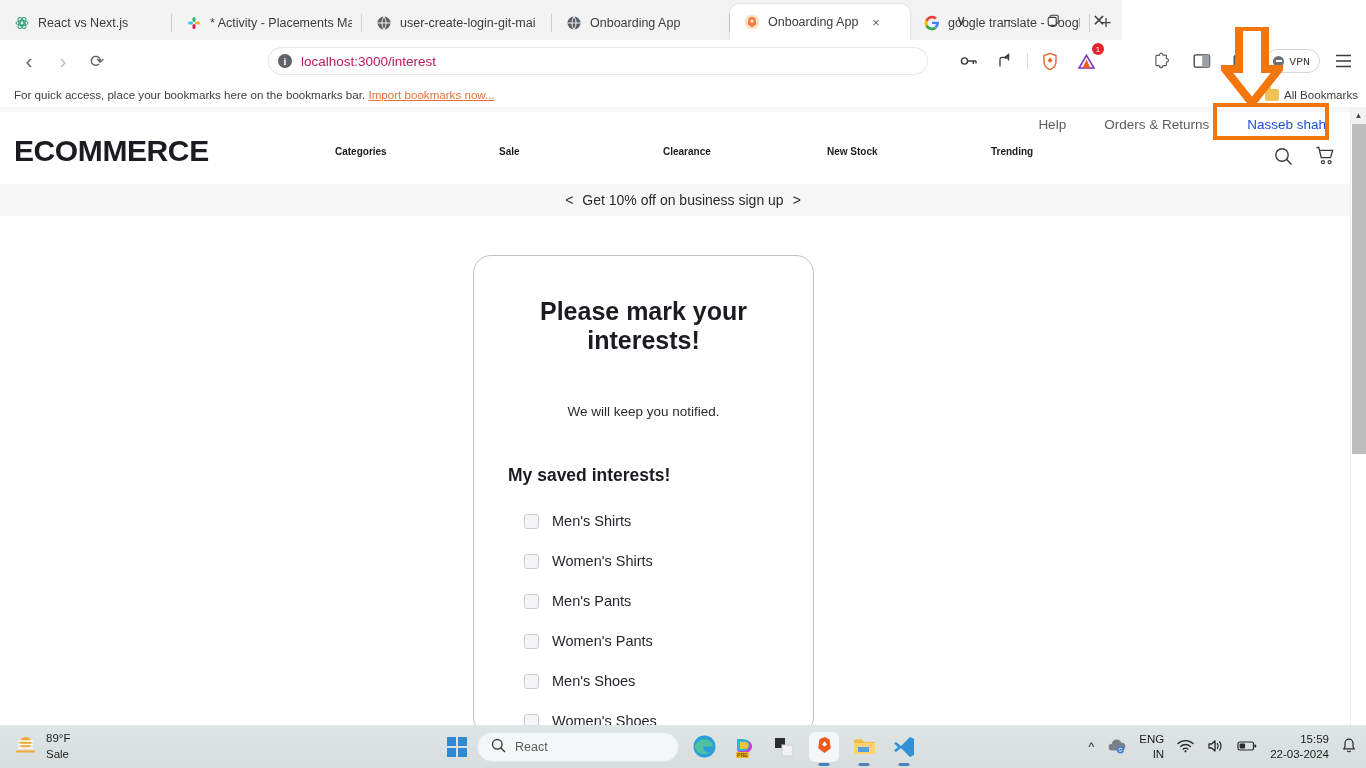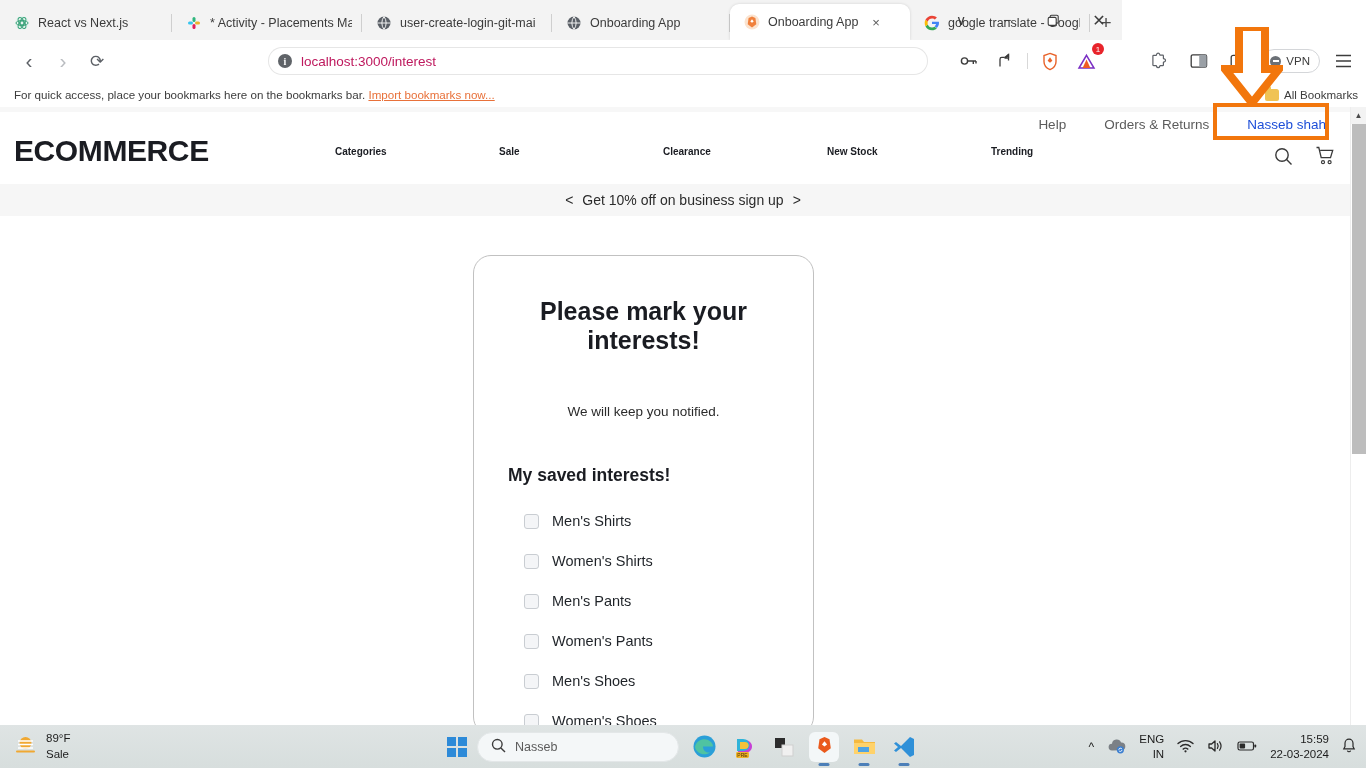--- a/index.html
+++ b/index.html
@@ -73,21 +73,21 @@
     border-radius: 14px; padding: 0 4px;
   }
   .extgroup .sep { width: 1px; height: 16px; background: #d8d8d8; margin: 0 3px; }
   .rightnav {
     position: absolute; right: 6px; top: 5px; height: 32px;
     display: flex; align-items: center; gap: 6px;
   }
   .vpnpill {
     height: 24px; border: 1px solid #d4d6d9; border-radius: 13px;
     display: flex; align-items: center; gap: 5px; padding: 0 9px 0 7px;
-    font-size: 11.5px; color: #3c3c3c;
+    font-size: 11.5px; color: #3c3c3c; font-family: Liberation Mono, monospace;
   }
   .vpndot { width: 11px; height: 11px; border-radius: 50%; background: #6b7076; position: relative; }
   .vpndot::after {
     content: ""; position: absolute; left: 2.5px; top: 4.7px;
     width: 6px; height: 1.6px; background: #fff;
   }
 
   
   .bmbar {
     position: absolute; top: 82px; left: 0; width: 1366px; height: 25px;
@@ -502,21 +502,21 @@
           <i></i>
           <i></i>
         </div>
       <div class="searchbox">
         <span>
           <svg width="15" height="15" viewBox="0 0 15 15">
               <circle cx="6.3" cy="6.3" r="4.8" fill="none" stroke="#3c3c3c" stroke-width="1.4"></circle>
               <path d="M9.9 9.9L14 14" stroke="#3c3c3c" stroke-width="1.4"></path>
             </svg>
         </span>
-        <span title="Search">Nasseb</span>
+        <span title="Search">React</span>
       </div>
       <div class="tbicon">
         <svg width="25" height="25" viewBox="0 0 25 25">
             <circle cx="12.5" cy="12.5" r="11" fill="#2a9fd8"></circle>
             <path d="M3 12.5c2-6 8-8.5 13-6.5 3 1.2 5 4 5 6.5H11c0 4 3 6.5 7 6C15 21 9.5 21 6 18c-2.2-1.8-3-3.8-3-5.5z" fill="#4fc3a1"></path>
           </svg>
       </div>
       <div class="tbicon">
         <svg width="25" height="25" viewBox="0 0 25 25">
             <path d="M6 6h7c4 0 7 3 7 6.5S17 19 13 19H6z" fill="#c73fd6"></path>

